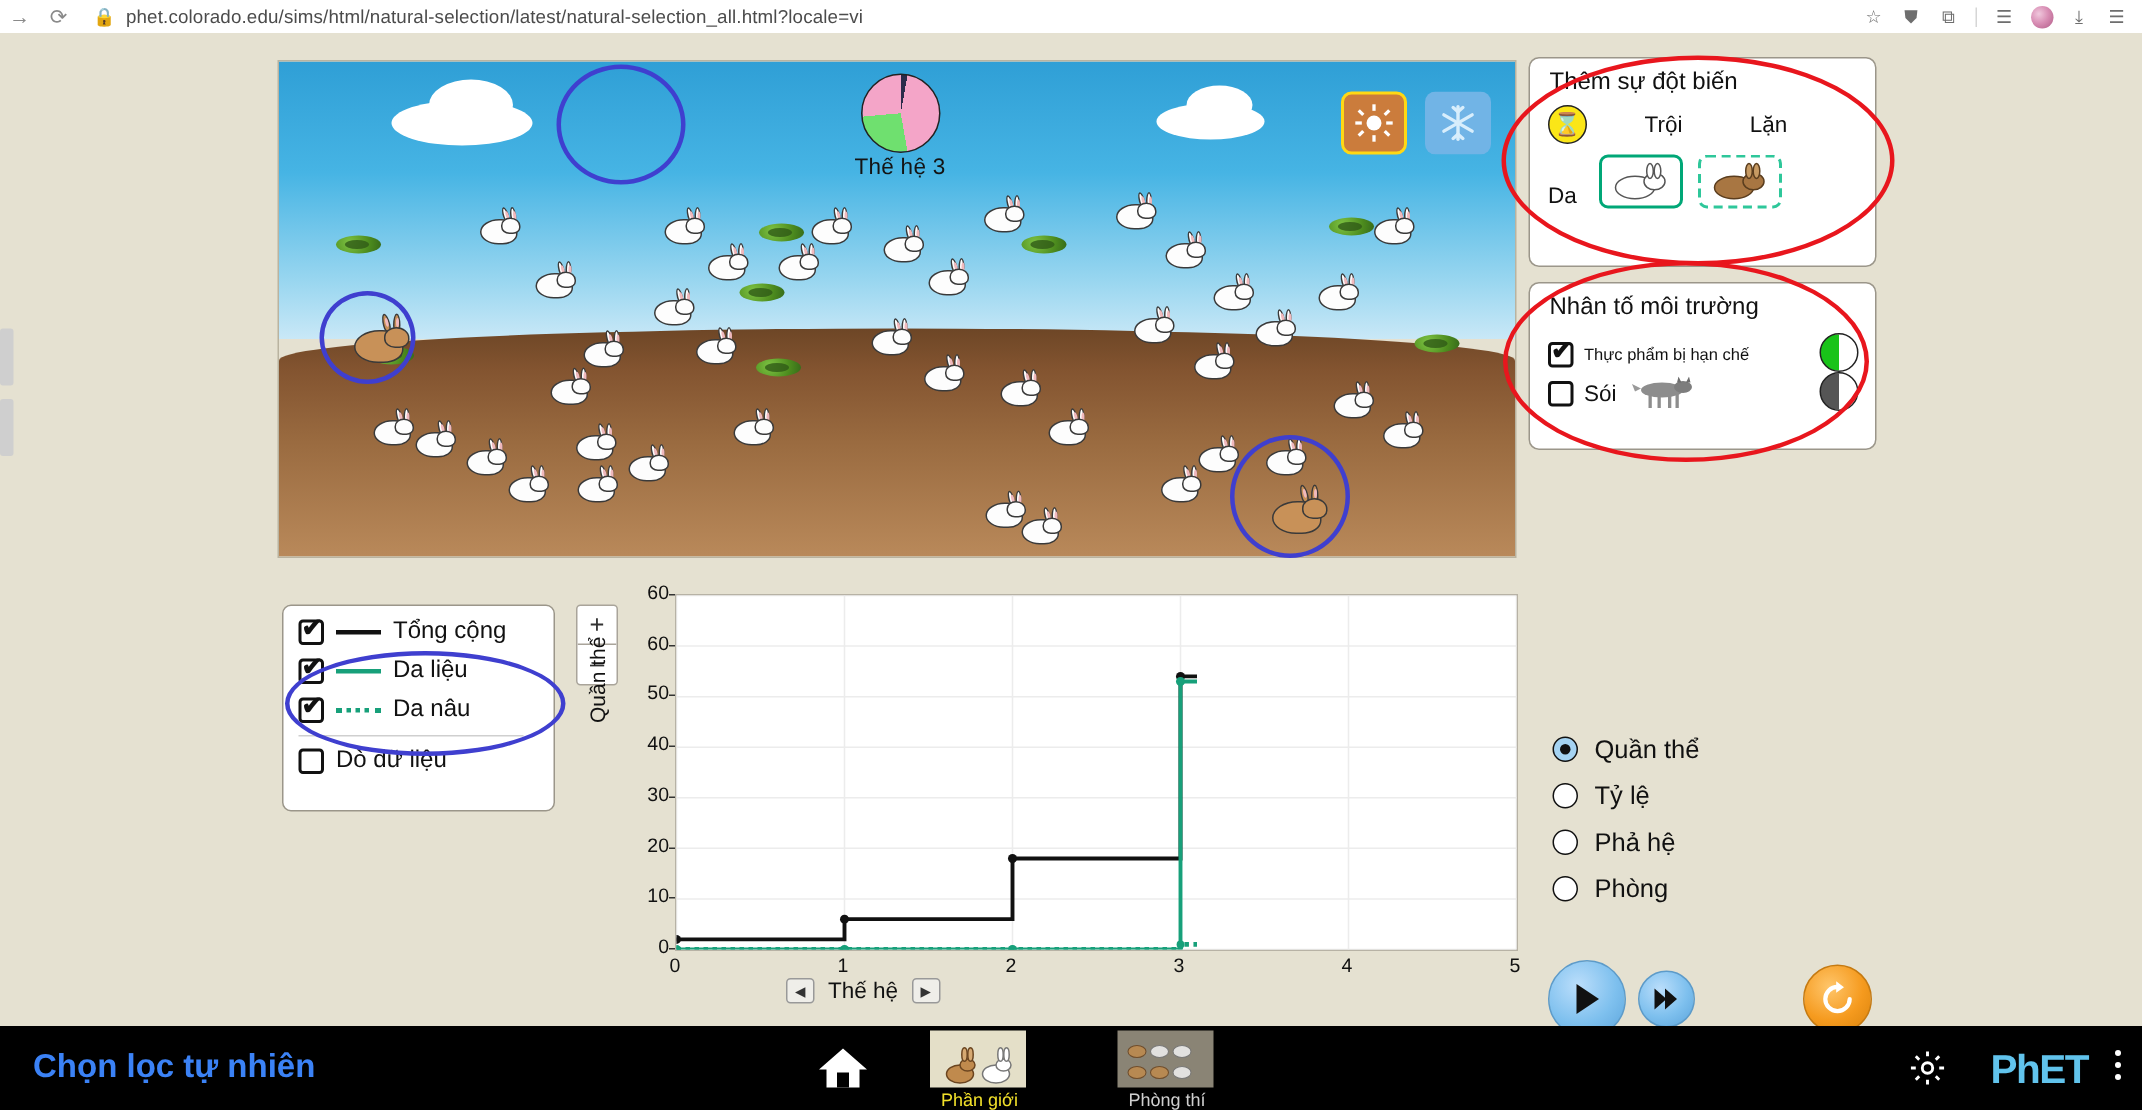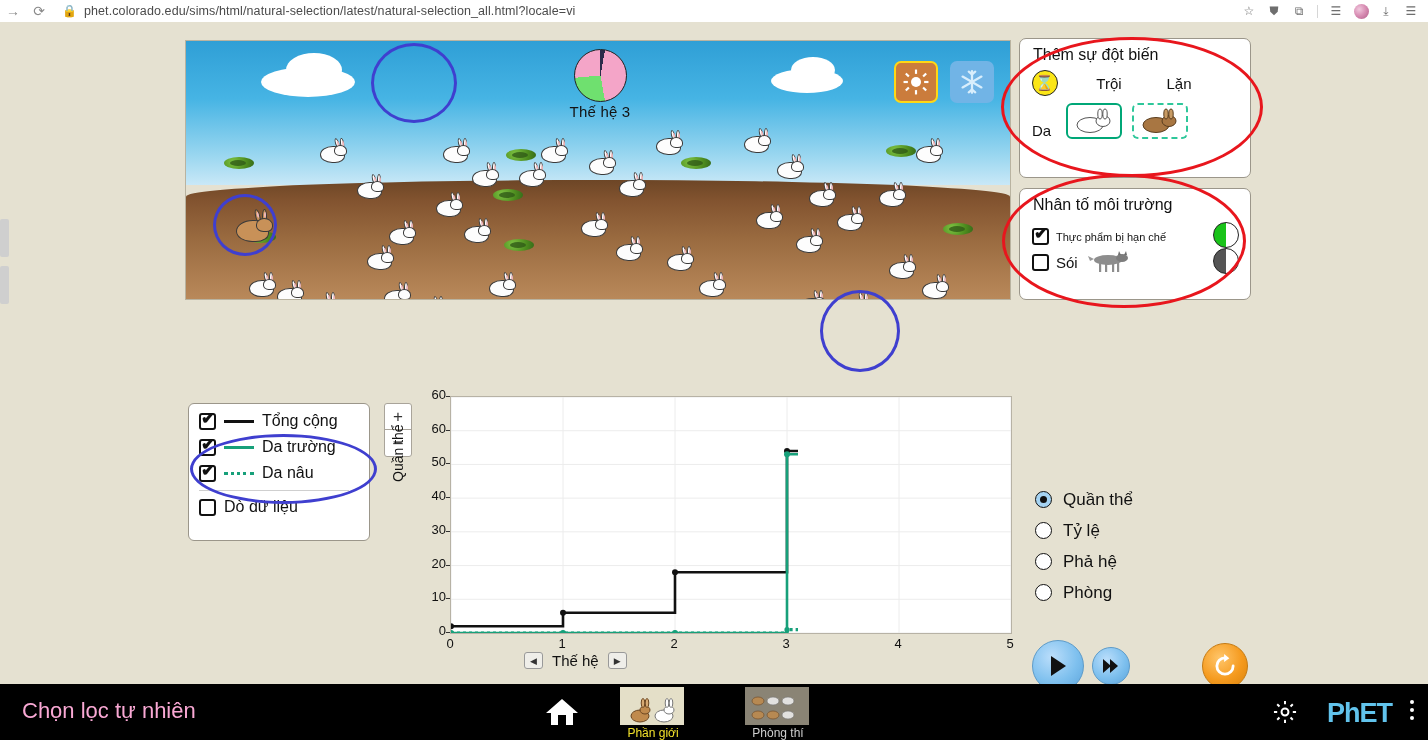--- a/index.html
+++ b/index.html
@@ -33,21 +33,21 @@
   
   #stage {
     position:absolute; left:0; top:22px; width:1428px; height:662px;
     background:#e5e1d1;
   }
   #scroll-left { position:absolute; left:0; top:22px; width:9px; height:640px; }
   .sb-thumb { position:absolute; left:0; width:9px; background:#cfcfcf; border-radius:2px; }
 
   
   #field {
-    position:absolute; left:185px; top:18px; width:826px; height:260px;
+    position:absolute; left:185px; top:18px; width:826px; height:332px;
     border:1px solid #b9b3a0; overflow:hidden;
   }
   #sky { position:absolute; left:0; top:0; width:100%; height:56%;
     background:linear-gradient(#2f9fd6 0%, #46b4e4 40%, #9bd7f0 80%, #c9e8f7 100%); }
   #ground { position:absolute; left:0; bottom:0; width:100%; height:46%;
     background:linear-gradient(#6d4626 0%, #835430 18%, #9a6b40 50%, #b9895a 100%);
     border-radius:50% 50% 0 0 / 14% 14% 0 0; }
   .cloud { position:absolute; background:#fff; border-radius:50%; }
   .rabbit { position:absolute; width:30px; height:26px; }
   .rb-body { position:absolute; left:3px; bottom:0; width:25px; height:17px;
@@ -159,21 +159,21 @@
   #btn-play { width:52px; height:52px; background:radial-gradient(circle at 38% 32%, #bbdefb, #7ec0ee 55%, #5aa3db 100%);
               border:1px solid #5d9bc9; }
   #btn-ff { width:38px; height:38px; margin-left:8px; background:radial-gradient(circle at 38% 32%, #bbdefb, #7ec0ee 55%, #5aa3db 100%);
             border:1px solid #5d9bc9; }
   #btn-reset { width:46px; height:46px; margin-left:72px; background:radial-gradient(circle at 38% 32%, #ffc66b, #f59a1e 55%, #d8820c 100%);
                border:1px solid #c57a12; }
 
   
   #navbar { position:absolute; left:0; top:684px; width:1428px; height:56px;
             background:#000; }
-  #nav-title { position:absolute; left:22px; top:14px; font-size:22px; color:#f9a8d4; }
+  #nav-title { position:absolute; left:22px; top:14px; font-size:22px; color:#3b82f6;font-weight:bold; }
   #home-btn { position:absolute; left:545px; top:13px; width:34px; height:30px; }
   .navtab { position:absolute; top:3px; width:66px; text-align:center; }
   .navtab-thumb { width:64px; height:38px; display:flex; align-items:flex-end;
                   justify-content:center; gap:2px; padding-bottom:2px; }
   .navtab-label { font-size:12px; margin-top:1px; }
   #tab-intro { left:620px; }
   #tab-lab { left:745px; }
   #gear-btn { position:absolute; right:130px; top:15px; width:26px; height:26px; }
   #phet-logo { position:absolute; right:36px; top:14px; font-size:27px; font-weight:bold;
                color:#61c3ec; letter-spacing:-1px; }
@@ -745,21 +745,21 @@
 
   <div id="legend">
     <div class="lg-row">
       <div class="cb checked"></div>
       <div class="lg-line" style="border-top:3.4px solid #111;"></div>
       <div class="lg-text">Tổng cộng</div>
     </div>
     <div class="lg-row">
       <div class="cb checked"></div>
       <div class="lg-line" style="border-top:3.4px solid #17a07a;"></div>
-      <div class="lg-text">Da trường</div>
+      <div class="lg-text">Da liệu</div>
     </div>
     <div class="lg-row">
       <div class="cb checked"></div>
       <div class="lg-line" style="border-top:3.8px dotted #17a07a;"></div>
       <div class="lg-text">Da nâu</div>
     </div>
     <div id="lg-divider"></div>
     <div class="lg-row">
       <div class="cb"></div>
       <div class="lg-text">Dò dữ liệu</div>

